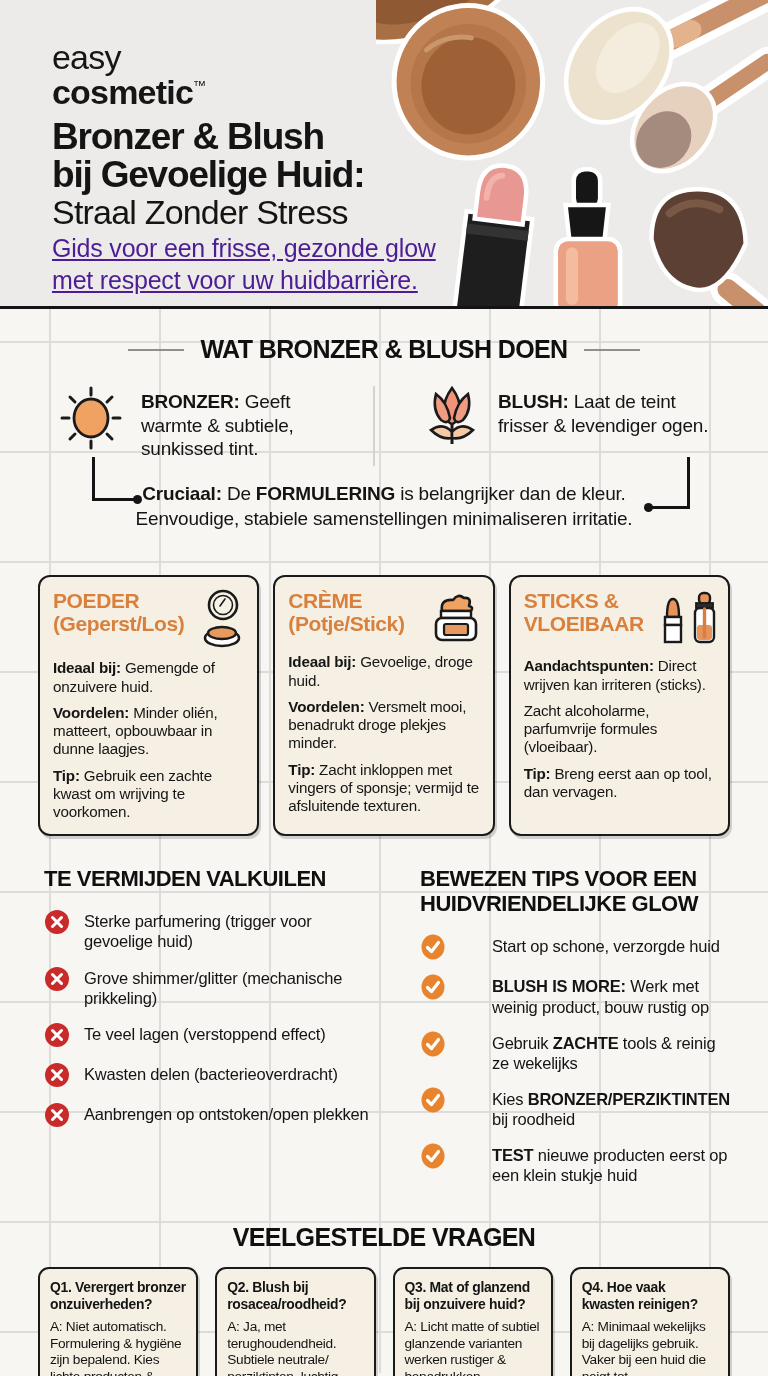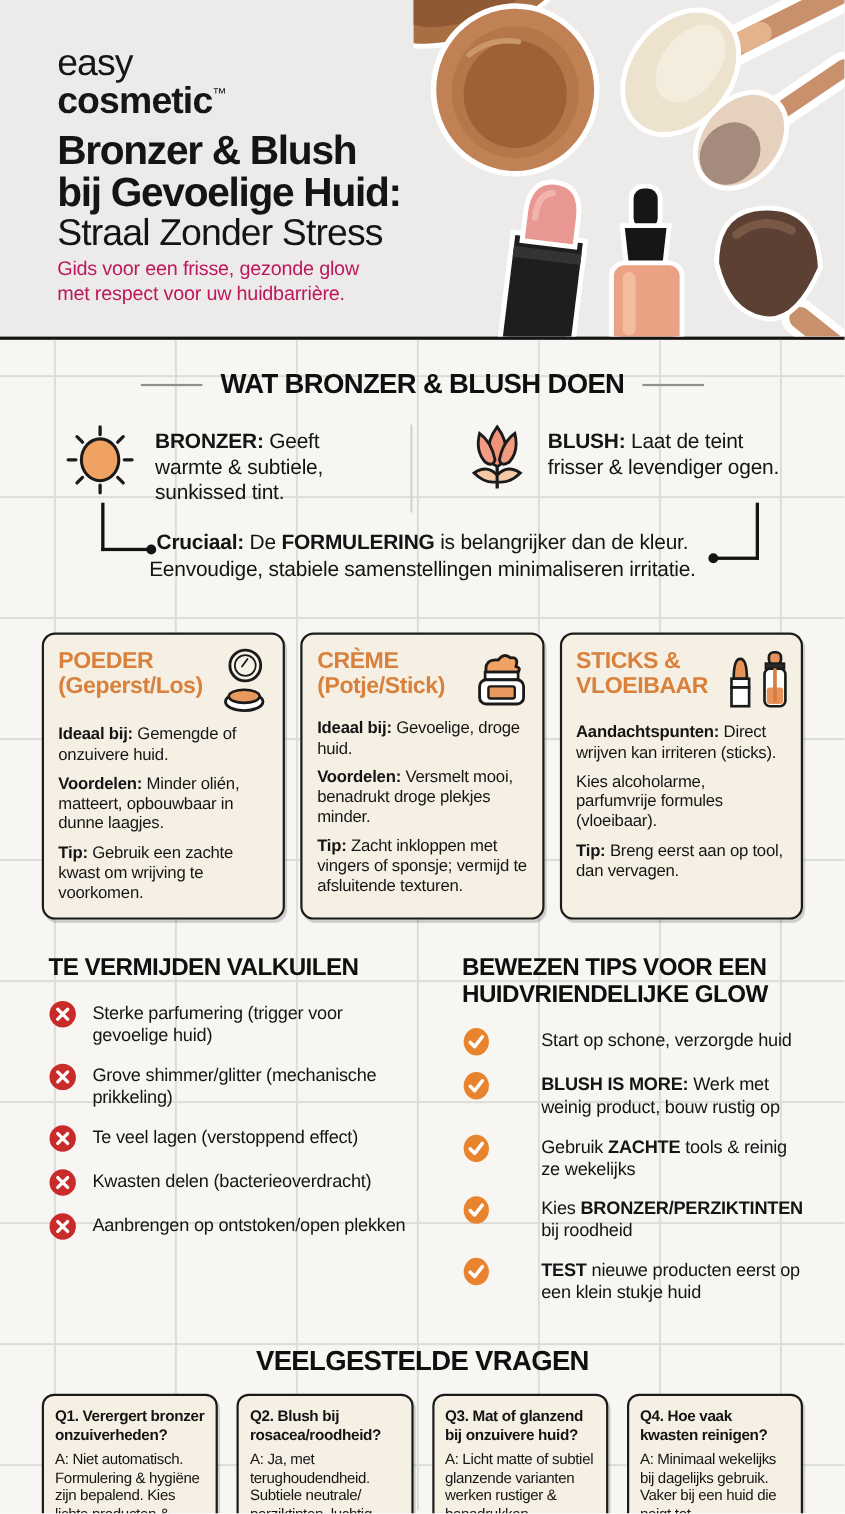--- a/index.html
+++ b/index.html
@@ -9,21 +9,21 @@
 
   
   .header { position:relative; width:768px; height:309px; background:#ECEBE9; border-bottom:3px solid #141414; overflow:hidden; }
   .brand { position:absolute; left:52px; top:40px; font-size:34px; line-height:1.04; letter-spacing:-0.8px; color:#161616; }
   .brand .l1 { font-weight:400; display:block; }
   .brand .l2 { font-weight:700; display:inline-block; }
   .brand .tm { font-size:13px; vertical-align:14px; font-weight:400; }
   .h-title { position:absolute; left:52px; top:118px; letter-spacing:-1.2px; }
   .h-title .t1,.h-title .t2 { display:block; font-size:37px; font-weight:700; line-height:1.02; }
   .h-title .t3 { display:block; font-size:34px; font-weight:400; line-height:1.12; letter-spacing:-0.8px; }
-  .h-sub { position:absolute; left:52px; top:233px; font-size:18px; line-height:1.26; letter-spacing:-0.2px; color:#be185d; }
+  .h-sub { position:absolute; left:52px; top:233px; font-size:25px; line-height:1.26; letter-spacing:-0.2px; color:#4c1d95;text-decoration:underline; }
   .h-sub span { display:block; }
   .collage { position:absolute; right:0; top:0; width:392px; height:309px; }
 
   
   .bodygrid { position:relative; width:768px; height:1064px;
     background-color:#F7F6F3;
     background-image:linear-gradient(#DCDCD8 1.5px, transparent 1.5px),
                      linear-gradient(90deg,#DCDCD8 1.5px, transparent 1.5px);
     background-size:110px 110px; background-position:49px 32px; }
 
@@ -251,21 +251,21 @@
               <rect x="6" y="28" width="16" height="8" fill="#ffffff" stroke="#1a1a1a" stroke-width="2.4"></rect>
               <rect x="6" y="36" width="16" height="17" fill="#ffffff" stroke="#1a1a1a" stroke-width="2.4"></rect>
               <rect x="40" y="4" width="11" height="11" rx="4.5" fill="#E8935A" stroke="#1a1a1a" stroke-width="2.4"></rect>
               <rect x="37" y="14" width="17" height="5" fill="#2a2a2a" stroke="#1a1a1a" stroke-width="1.8"></rect>
               <rect x="36" y="19" width="19" height="34" rx="5" fill="#ffffff" stroke="#1a1a1a" stroke-width="2.4"></rect>
               <rect x="38" y="36" width="15" height="15" rx="3" fill="#E8935A"></rect>
               <line x1="45.5" y1="20" x2="45.5" y2="48" stroke="#D97E42" stroke-width="3.4" stroke-linecap="round"></line>
             </svg>
           </div>
           <p><b class="seg-b">Aandachtspunten:</b><span> Direct wrijven kan irriteren (sticks).</span></p>
-          <p><b class="seg-b"></b><span>Kies alcoholarme, parfumvrije formules (vloeibaar).</span></p>
+          <p><b class="seg-b"></b><span>Zacht alcoholarme, parfumvrije formules (vloeibaar).</span></p>
           <p><b class="seg-b">Tip:</b><span> Breng eerst aan op tool, dan vervagen.</span></p>
         </div>
       </div>
     </div>
 
     <div class="two-col">
 
       <div class="col-avoid">
         <div class="col-title">TE VERMIJDEN VALKUILEN</div>
         <div class="plist">

